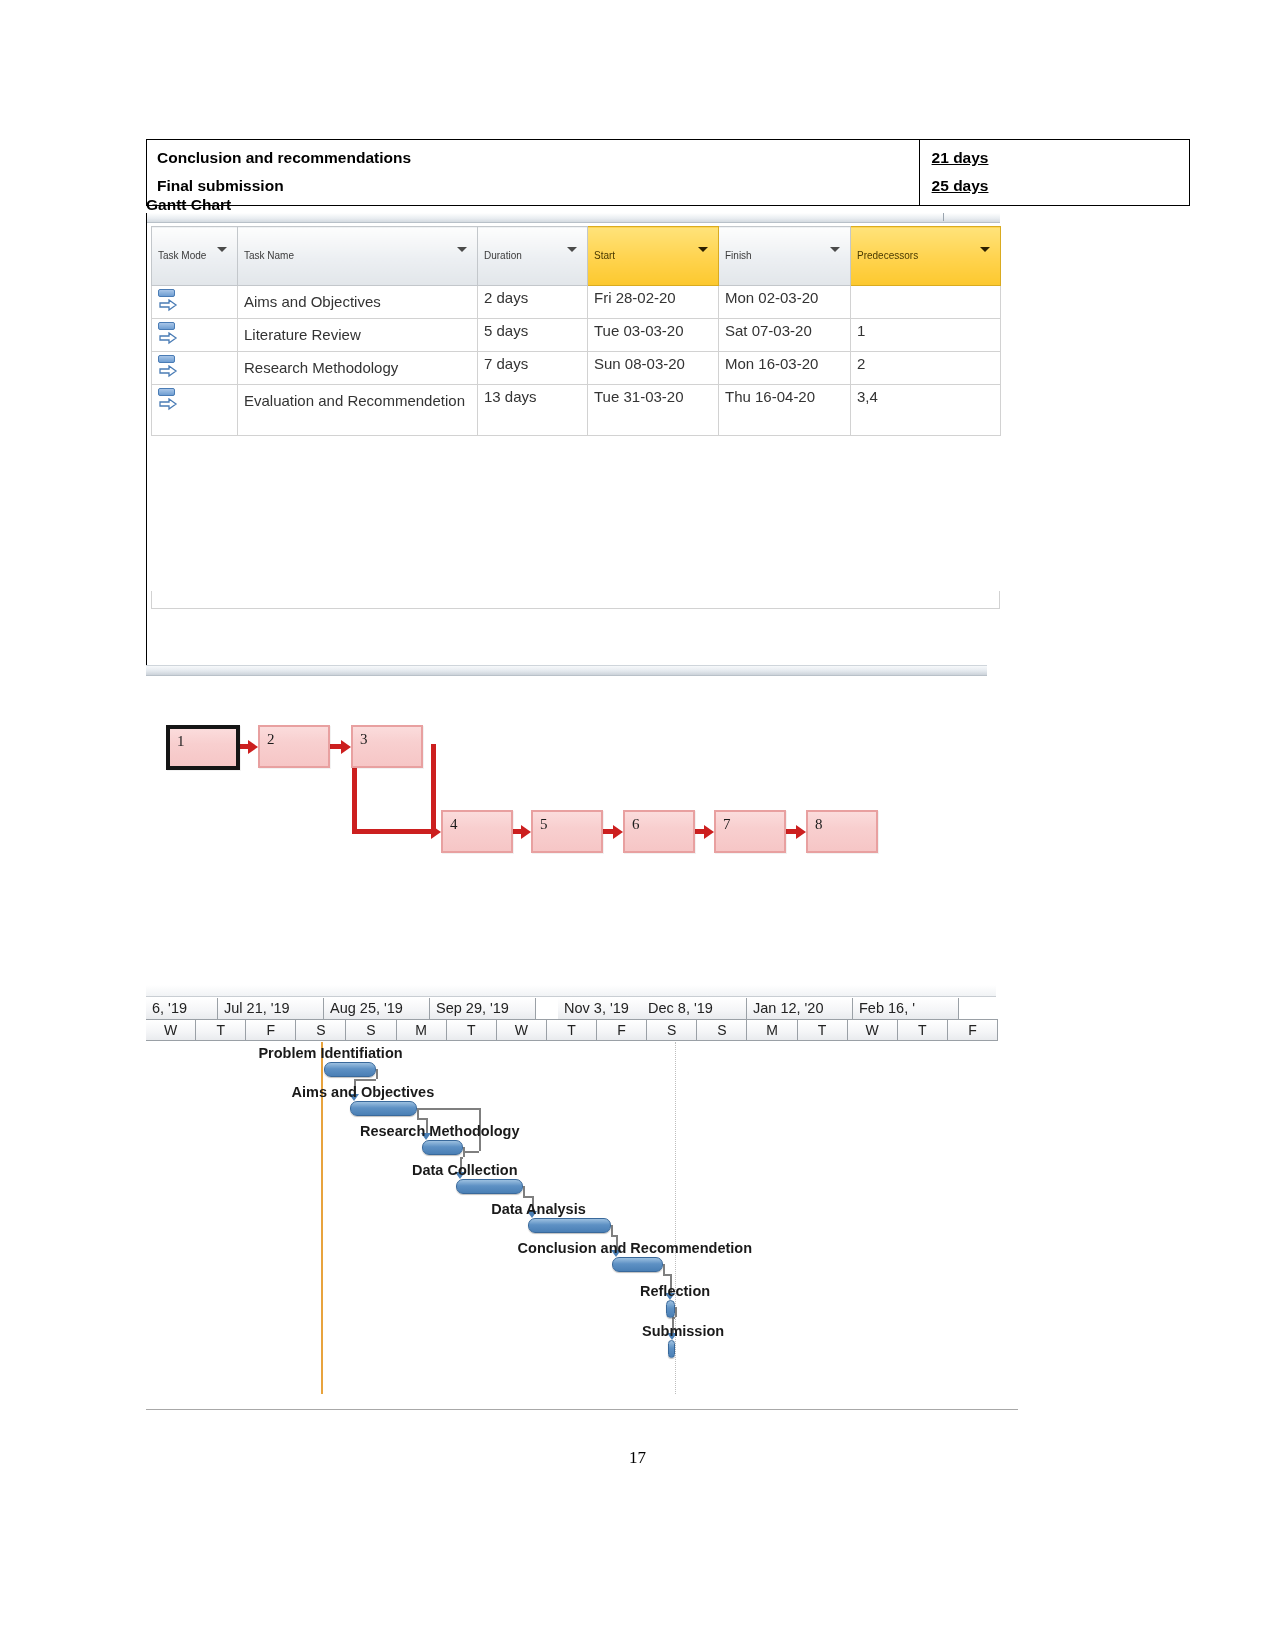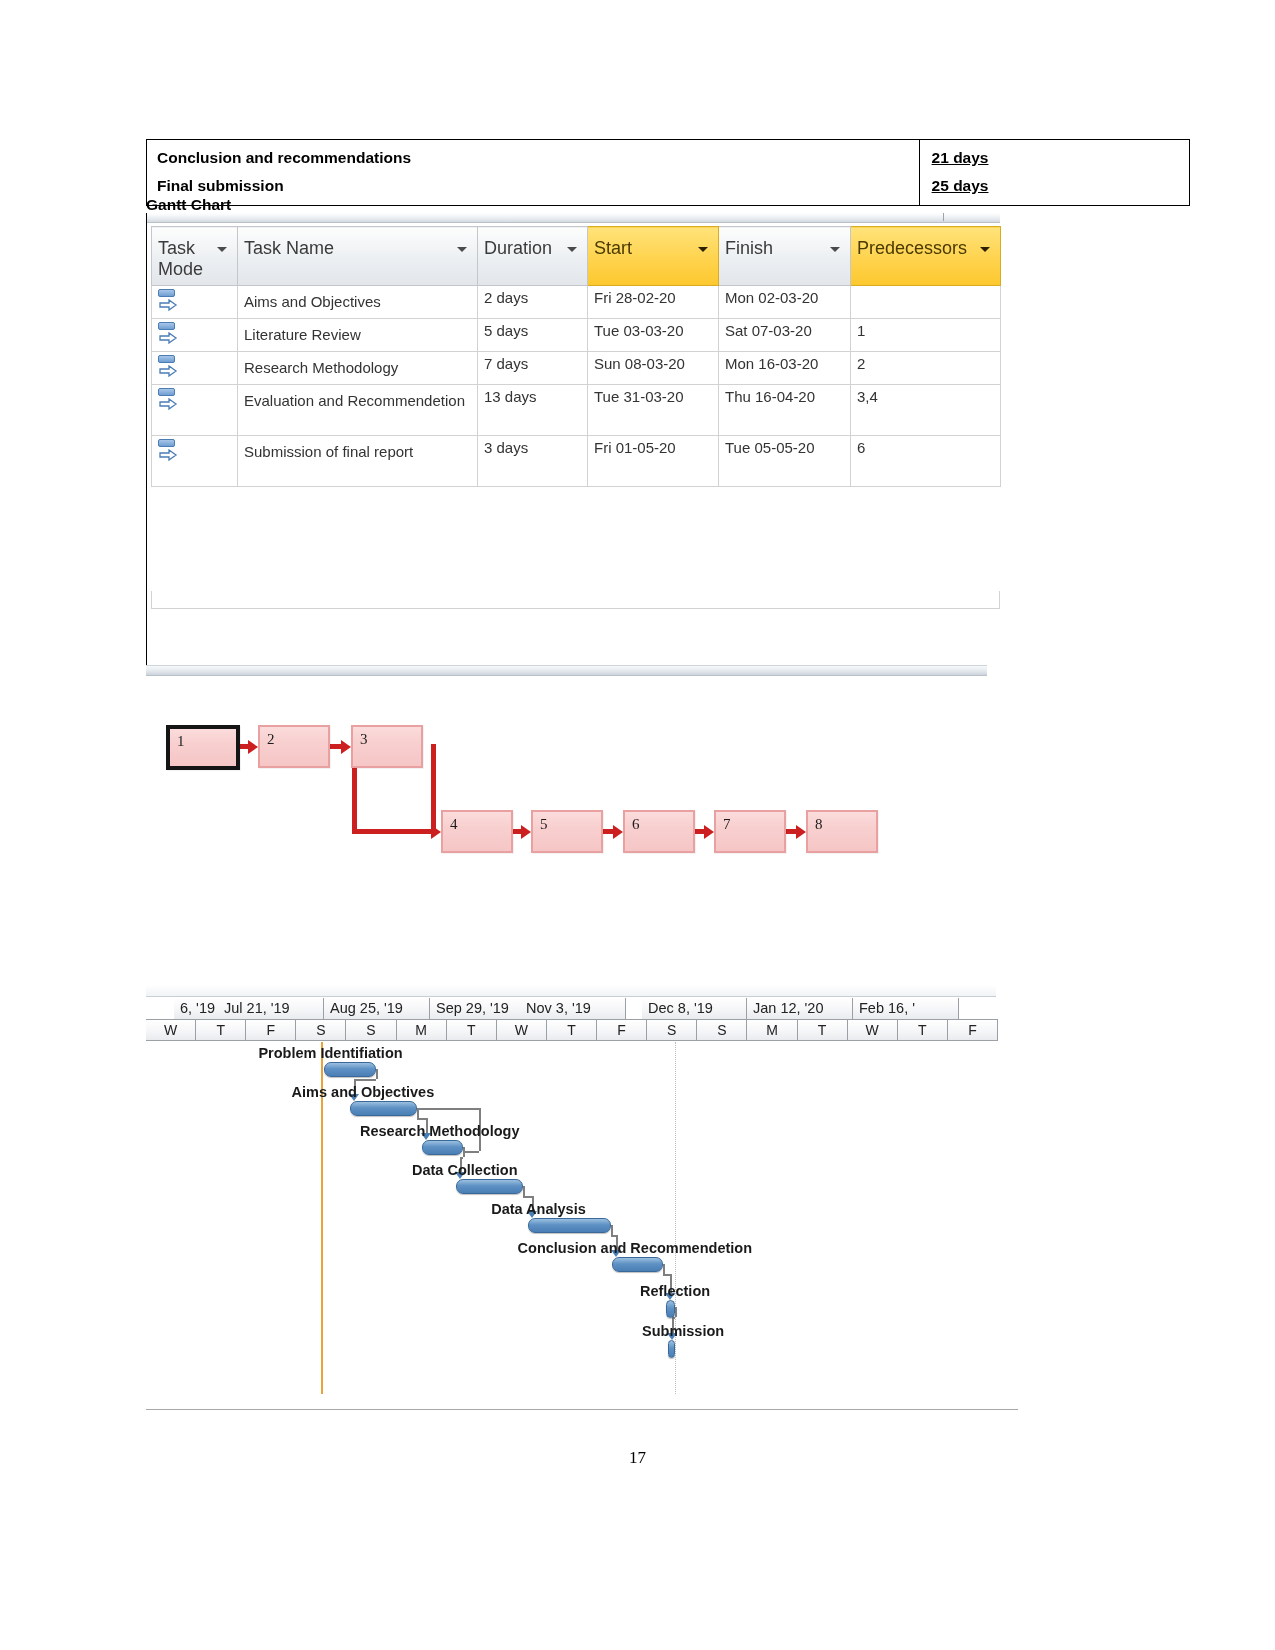--- a/index.html
+++ b/index.html
@@ -78,22 +78,22 @@
     font-weight: normal;
     background: #ffffff;
   }
   table.sheet th {
     height: 59px;
     background: linear-gradient(#fdfdfd,#eceff2 55%,#e2e6ea);
     border: 1px solid #c3c7cb;
     text-align: left;
     color: #3b3b3b;
     position: relative;
-    padding-top: 11px;
-    font-size: 18px;
+    padding-top: 23px;
+    font-size: 10px;
   }
   table.sheet th.hl {
     background: linear-gradient(#ffe37a,#ffd34d 55%,#fcc82e);
     border: 1px solid #d9ab20;
     color: #4a3a00;
   }
   th .caret {
     position:absolute; right:10px; top:20px;
     width:0;height:0;border-left:5px solid transparent;
     border-right:5px solid transparent;border-top:5px solid #4a4a4a;
@@ -333,35 +333,20 @@
                 <path d="M1 4 h9 V1 l7 5 -7 5 V8 H1 z" fill="#ffffff" stroke="#4a7cb5" stroke-width="1.3"></path>
               </svg>
             </span>
           </td>
           <td class="name-cell">Evaluation and Recommendetion</td>
           <td class="">13 days</td>
           <td>Tue 31-03-20</td>
           <td class="">Thu 16-04-20</td>
           <td>3,4</td>
         </tr>
-        <tr style="height: 51px;">
-          <td class="mode-cell">
-            <span class="autoicon">
-              <span class="bar"></span>
-              <svg width="20" height="14" viewBox="0 0 20 14">
-                <path d="M1 4 h9 V1 l7 5 -7 5 V8 H1 z" fill="#ffffff" stroke="#4a7cb5" stroke-width="1.3"></path>
-              </svg>
-            </span>
-          </td>
-          <td class="name-cell">Submission of final report</td>
-          <td class="sel">3 days</td>
-          <td>Fri 01-05-20</td>
-          <td class="sel">Tue 05-05-20</td>
-          <td>6</td>
-        </tr>
       </tbody>
   </table>
   <div class="sheet-bottomgap"></div>
 </div>
 
 <div class="net-block">
   <div class="net-bar"></div>
   <div id="net-canvas" style="position:absolute;left:0;top:20px;width:872px;height:290px;">
       <div class="edge" style="left: 92px; top: 59px; width: 11px; height: 5px;"></div>
       <div class="arrowhead" style="left: 102px; top: 54.5px;"></div>
@@ -387,25 +372,25 @@
       <div class="node" style="left: 385px; top: 125px;"><span>5</span></div>
       <div class="node" style="left: 477px; top: 125px;"><span>6</span></div>
       <div class="node" style="left: 568px; top: 125px;"><span>7</span></div>
       <div class="node" style="left: 660px; top: 125px;"><span>8</span></div>
     </div>
 </div>
 
 <div class="gantt-block">
   <div class="gantt-topgap"></div>
   <div class="tl-months" id="tl-months">
-      <div class="tl-cell" style="left: 0px; width: 72px; margin-left: 28px;">6, '19</div>
+      <div class="tl-cell" style="left: 0px; width: 72px;">6, '19</div>
       <div class="tl-cell" style="left: 72px; width: 106px;">Jul 21, '19</div>
       <div class="tl-cell" style="left: 178px; width: 106px;">Aug 25, '19</div>
       <div class="tl-cell" style="left: 284px; width: 106px;">Sep 29, '19</div>
-      <div class="tl-cell" style="left: 374px; width: 106px;">Nov 3, '19</div>
+      <div class="tl-cell" style="left: 412px; width: 106px;">Nov 3, '19</div>
       <div class="tl-cell" style="left: 496px; width: 105px;">Dec 8, '19</div>
       <div class="tl-cell" style="left: 601px; width: 106px;">Jan 12, '20</div>
       <div class="tl-cell" style="left: 707px; width: 106px;">Feb 16, '</div>
     </div>
   <div class="tl-days" id="tl-days">
       <div class="tl-cell" style="left: 0px; width: 50.1176px;">W</div>
       <div class="tl-cell" style="left: 50.1176px; width: 50.1176px;">T</div>
       <div class="tl-cell" style="left: 100.235px; width: 50.1176px;">F</div>
       <div class="tl-cell" style="left: 150.353px; width: 50.1176px;">S</div>
       <div class="tl-cell" style="left: 200.471px; width: 50.1176px;">S</div>

